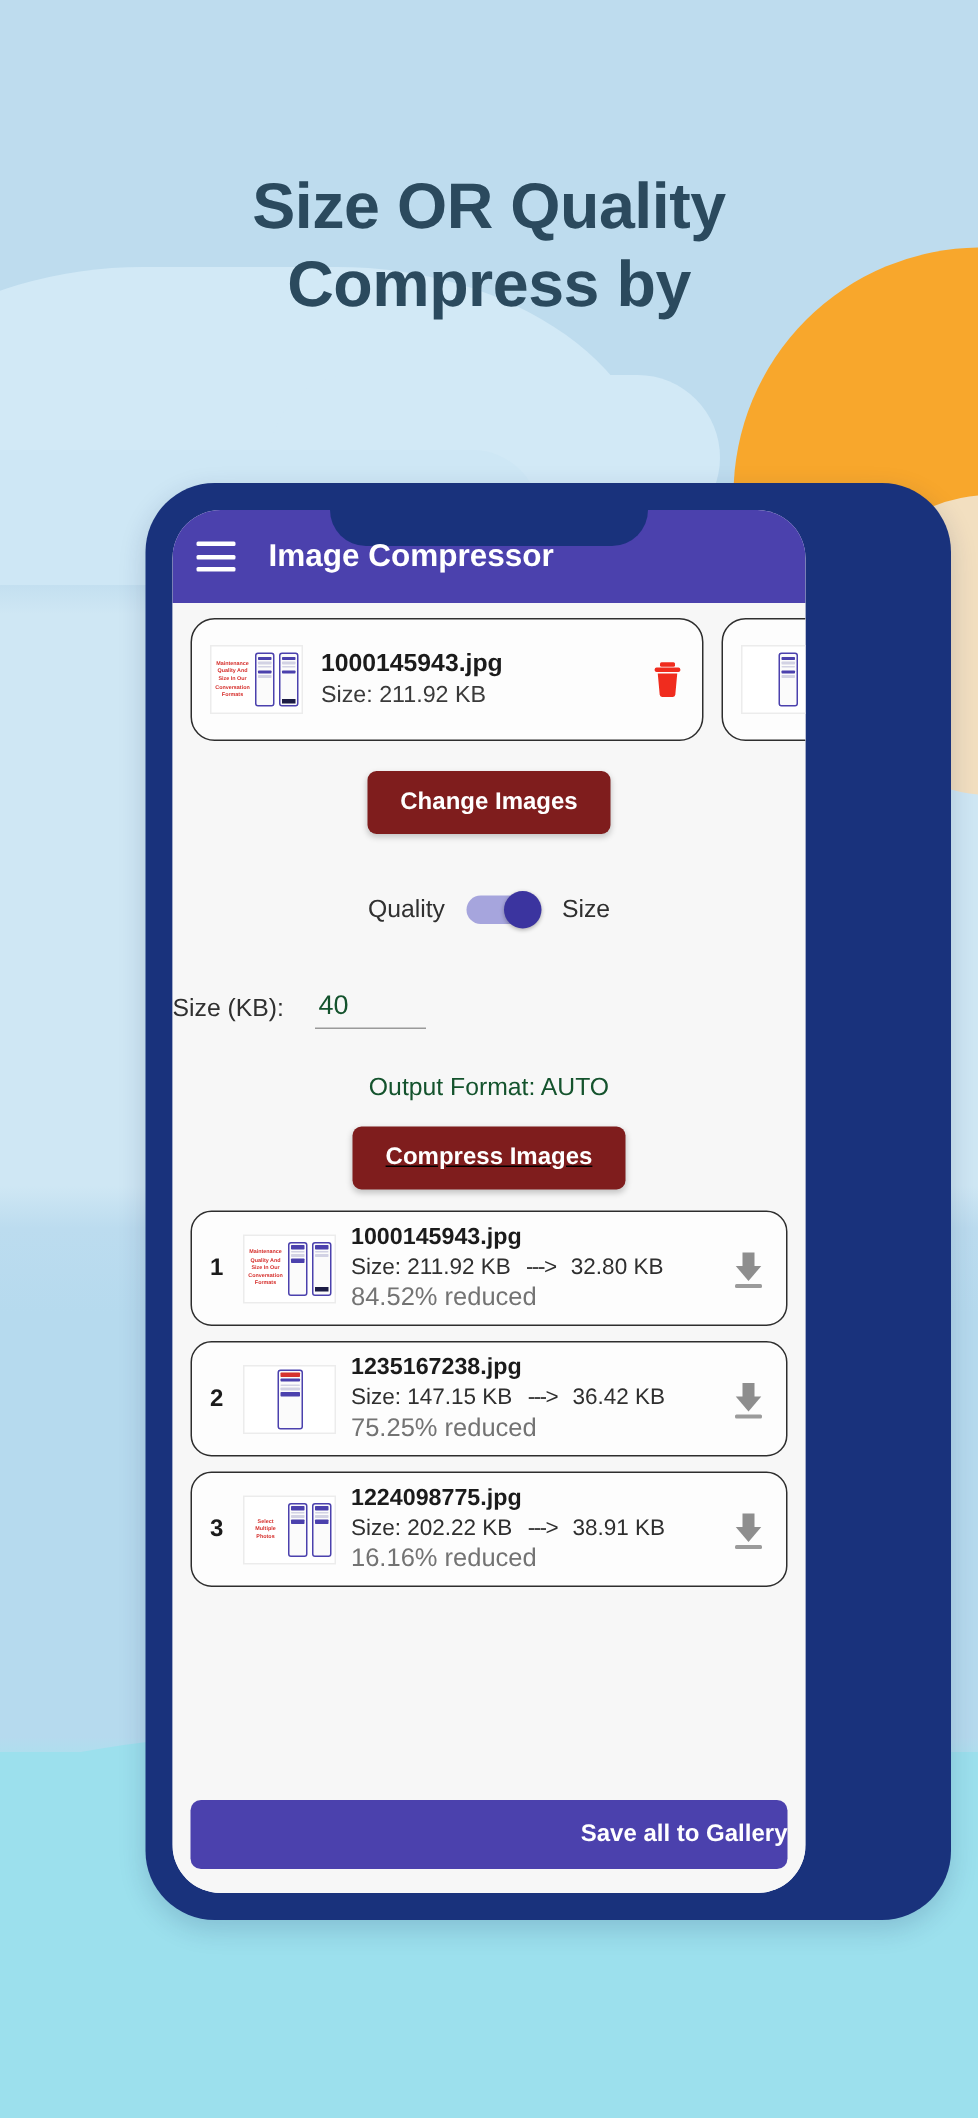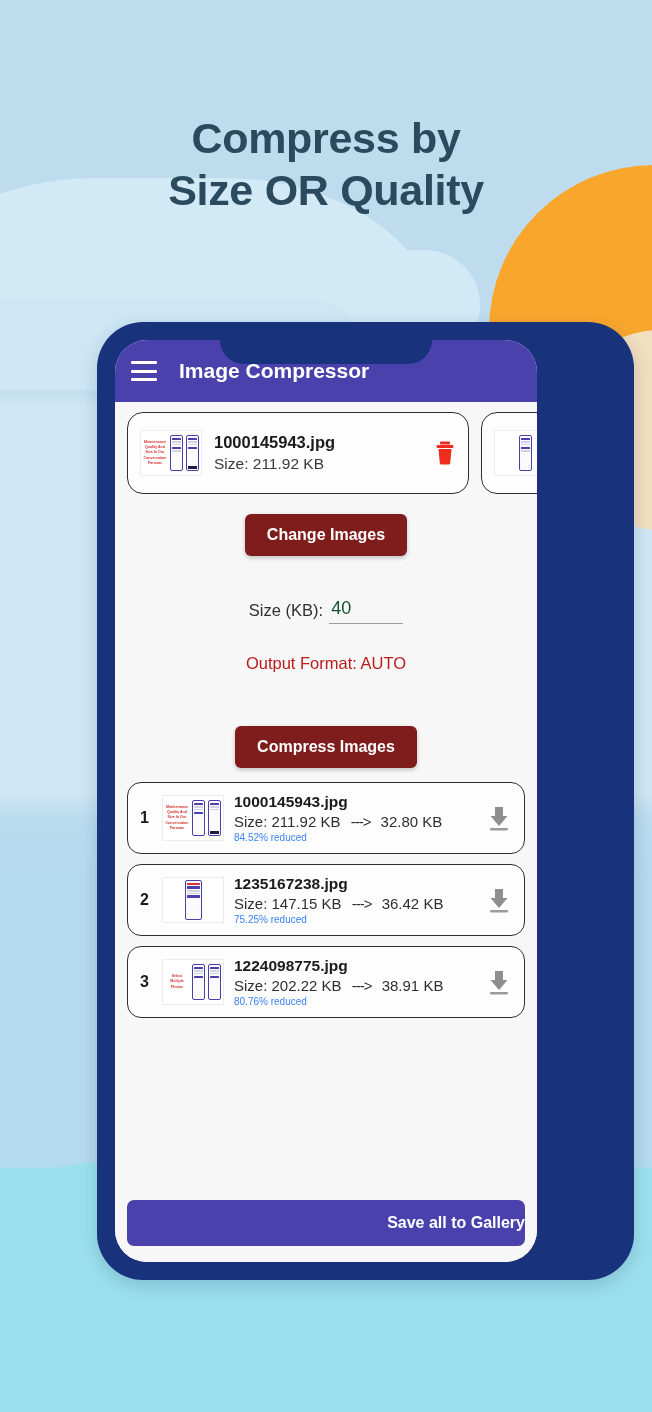--- a/index.html
+++ b/index.html
@@ -199,68 +199,68 @@
   }
   .switch .knob {
     position: absolute; right: 0; top: 0;
     width: 25px; height: 25px; border-radius: 50%;
     background: #3b349f;
     box-shadow: 0 1px 3px rgba(0,0,0,0.3);
   }
 
   
   .size-row {
-    display: flex; align-items: flex-end; justify-content: center;
-    gap: 6px; margin-top: 40px;
+    display: flex; align-items: flex-end; justify-content: flex-start;
+    gap: 21px; margin-top: 40px;
   }
   .size-label { font-size: 16.5px; color: #303030; padding-bottom: 4px; }
   .size-input {
     width: 74px;
     border: none; border-bottom: 1.6px solid #9a9a9a;
     background: transparent;
     font-family: "Liberation Sans", sans-serif;
     font-size: 18px; color: #14532d;
     padding: 2px 2px 4px 2px;
     outline: none;
   }
   .outfmt-label {
     text-align: center; margin-top: 30px;
-    font-size: 16.5px; color: #b91c1c;
+    font-size: 16.5px; color: #14532d;
   }
   .dropdown-row { display: flex; justify-content: center; margin-top: 16px; }
   .dropdown {
     display: flex; align-items: center; gap: 12px;
     border-bottom: 1.4px solid #b4b4b4;
     padding: 2px 6px 5px 6px;
     cursor: pointer;
   }
   .dropdown-value { font-size: 20px; color: #2b2b2b; }
   .caret {
     width: 0; height: 0;
     border-left: 6px solid transparent;
     border-right: 6px solid transparent;
     border-top: 7px solid #5a5a5a;
   }
-  .compress-wrap { margin-top: 53px; }
+  .compress-wrap { margin-top: 16px; text-decoration: underline; }
 
   
   .results { padding: 14px 12px 0 12px; display: flex; flex-direction: column; gap: 10px; }
   .result-card {
     border: 1.4px solid #2e2e2e; border-radius: 14px;
     background: #fdfdfd;
     display: flex; align-items: center;
     padding: 8px 12px; gap: 10px;
     min-height: 72px;
   }
   .result-index { font-size: 16px; font-weight: bold; color: #1b1b1b; width: 12px; flex: 0 0 auto; }
   .result-meta { flex: 1; min-width: 0; }
   .result-name { font-size: 15.5px; font-weight: bold; color: #1b1b1b; }
   .result-size { font-size: 15px; color: #2f2f2f; margin-top: 2px; }
   .result-size .arrow { margin: 0 6px; letter-spacing: -1px; }
-  .result-reduced { font-size: 10px; color: #3b82f6; margin-top: 2px; }
+  .result-reduced { font-size: 17px; color: #737373; margin-top: 2px; }
   .dl-icon { flex: 0 0 auto; width: 26px; height: 28px; cursor: pointer; }
 
   .save-wrap { margin-top: auto; padding: 0 12px 16px 12px; }
   .btn-save {
     width: 100%;
     background: #4b41ad; color: #fff;
     border: none; border-radius: 7px;
     font-family: "Liberation Sans", sans-serif;
     font-size: 16px; font-weight: bold;
     padding: 14px 0;
@@ -276,22 +276,22 @@
   <div class="cloud-a"></div>
   <div class="cloud-b"></div>
   <div class="cloud-c"></div>
   <div class="sun"></div>
   <div class="sun-glow"></div>
   <div class="water-top"></div>
   <div class="water"></div>
 </div>
 
 <div class="headline">
+  <span class="line">Size OR Quality</span>
   <span class="line">Compress by</span>
-  <span class="line">Size OR Quality</span>
 </div>
 
 <div class="phone">
   <div class="phone-screen">
 
     <div class="appbar">
       <div class="notch"></div>
       <div class="hamburger">
         <span></span>
           <span></span>
@@ -347,20 +347,28 @@
           </div>
 
         </div>
 
       </div>
 
       <div class="center-row change-wrap">
         <button class="btn-primary">Change Images</button>
       </div>
 
+      <div class="toggle-row">
+        <span class="toggle-label">Quality</span>
+        <span class="switch">
+          <span class="track"></span>
+          <span class="knob"></span>
+        </span>
+        <span class="toggle-label">Size</span>
+      </div>
 
       <div class="size-row">
         <span class="size-label">Size (KB):</span>
         <input class="size-input" type="text" value="40" style="">
       </div>
 
       <div class="outfmt-label">Output Format: AUTO</div>
 
       <div class="center-row compress-wrap">
         <button class="btn-primary">Compress Images</button>
@@ -449,21 +457,21 @@
                 <div class="bar"></div>
             </div>
           </div>
           <div class="result-meta">
             <div class="result-name">1224098775.jpg</div>
             <div class="result-size">
               <span>Size: 202.22 KB</span>
               <span class="arrow">---&gt;</span>
               <span>38.91 KB</span>
             </div>
-            <div class="result-reduced">80.76% reduced</div>
+            <div class="result-reduced">16.16% reduced</div>
           </div>
           <div class="dl-icon">
             <svg width="26" height="28" viewBox="0 0 26 28" aria-hidden="true">
               <rect x="9" y="3" width="8" height="10" fill="#8e8e8e"></rect>
               <path d="M4.5 12 h17 L13 22 z" fill="#8e8e8e"></path>
               <rect x="4" y="24" width="18" height="2.6" rx="1" fill="#9b9b9b"></rect>
             </svg>
           </div>
         </div>
 

